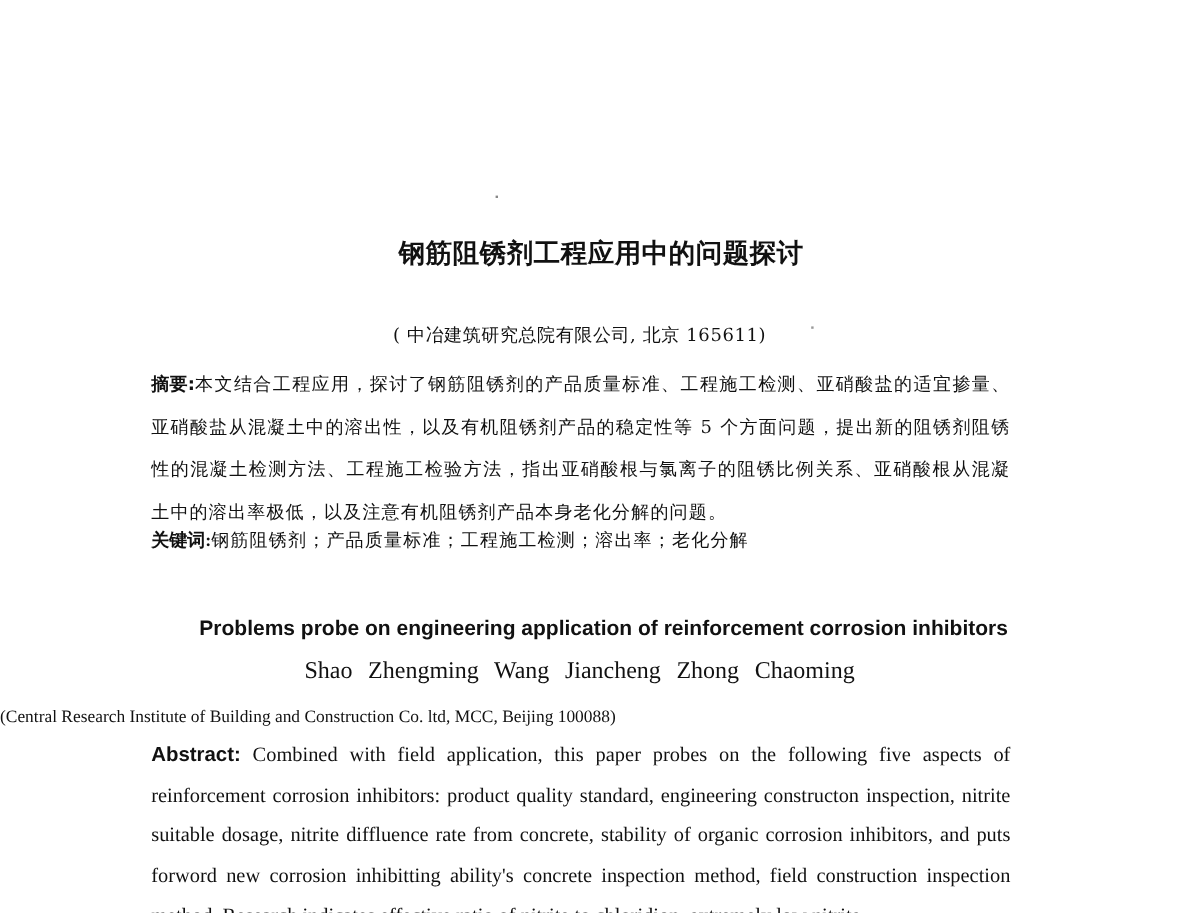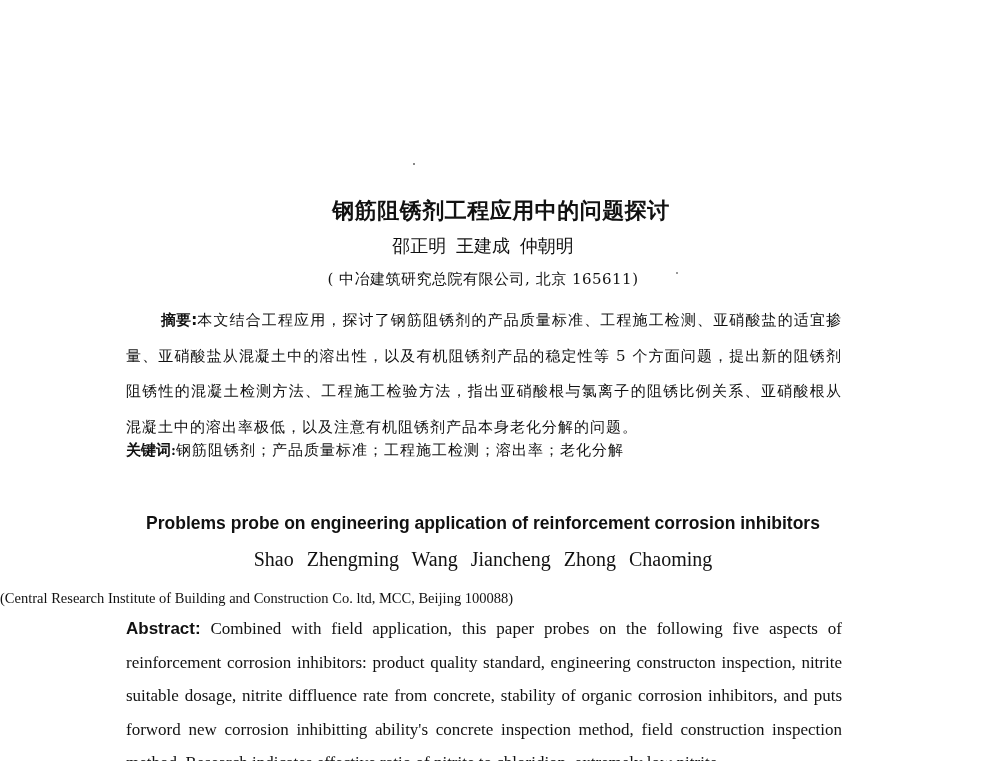--- a/index.html
+++ b/index.html
@@ -8,43 +8,42 @@
   .speck { position:absolute; left:413px; top:163px; width:2px; height:2px; background:#888; }
   .speck2 { position:absolute; left:676px; top:272px; width:2px; height:2px; background:#999; }
   .cn-title { position:absolute; left:0; width:966px; top:196px; text-align:center;
     font-family:"DejaVu Sans", sans-serif; font-weight:bold; font-size:22px; letter-spacing:0.5px;margin-left:18px; }
   .cn-authors { position:absolute; left:0; width:966px; top:234px; text-align:center;
     font-family:"DejaVu Serif", serif; font-size:18px; word-spacing:4px; }
   .cn-affil { position:absolute; left:0; width:966px; top:270px; text-align:center;
     font-family:"DejaVu Serif", serif; font-size:15px; letter-spacing:0.5px; }
   .cn-body { position:absolute; left:126px; width:716px; top:303px;
     font-family:"DejaVu Serif", serif; font-size:15px; line-height:35.5px; text-align:justify; letter-spacing:1px; }
-  .cn-body .lbl { font-family:"DejaVu Sans", sans-serif; font-weight:bold; letter-spacing:0;margin-left:35px; }
+  .cn-body .lbl { font-family:"DejaVu Sans", sans-serif; font-weight:bold; letter-spacing:0; }
   .cn-kw { position:absolute; left:126px; width:716px; top:441px;
     font-family:"DejaVu Serif", serif; font-size:15px; letter-spacing:1px; }
   .cn-kw .lbl { font-family:Liberation Serif, serif; font-weight:bold; letter-spacing:0; }
   .en-title { position:absolute; left:0; width:966px; top:513px; text-align:center;
-    font-family:"Liberation Sans", sans-serif; font-weight:bold; font-size:17.5px; }
+    font-family:"Liberation Sans", sans-serif; font-weight:bold; font-size:17.5px;padding-left:20px; }
   .en-authors { position:absolute; left:0; width:966px; top:548px; text-align:center;
     font-family:Liberation Serif, serif; font-size:20px; word-spacing:8px; }
   .en-affil { position:absolute; left:0; width:966px; top:590px; 
     font-family:"Liberation Serif", serif; font-size:14.5px; }
   .en-body { position:absolute; left:126px; width:716px; top:612px;
     font-family:"Liberation Serif", serif; font-size:17px; line-height:33.5px; text-align:justify; }
   .en-body .lbl { font-family:"Liberation Sans", sans-serif; font-weight:bold; }
 </style>
 </head>
 <body>
 
 <div class="page">
   <div class="speck"></div>
   <div class="speck2"></div>
 
   <div class="cn-title">钢筋阻锈剂工程应用中的问题探讨</div>
-  <div class="cn-authors">邵正明  王建成  仲朝明</div>
   <div class="cn-affil">( 中冶建筑研究总院有限公司, 北京 165611)</div>
 
   <div class="cn-body">
     <span class="lbl">摘要:</span><span>本文结合工程应用，探讨了钢筋阻锈剂的产品质量标准、工程施工检测、亚硝酸盐的适宜掺量、亚硝酸盐从混凝土中的溶出性，以及有机阻锈剂产品的稳定性等 5 个方面问题，提出新的阻锈剂阻锈性的混凝土检测方法、工程施工检验方法，指出亚硝酸根与氯离子的阻锈比例关系、亚硝酸根从混凝土中的溶出率极低，以及注意有机阻锈剂产品本身老化分解的问题。</span>
   </div>
 
   <div class="cn-kw">
     <span class="lbl">关键词:</span><span>钢筋阻锈剂；产品质量标准；工程施工检测；溶出率；老化分解</span>
   </div>
 

